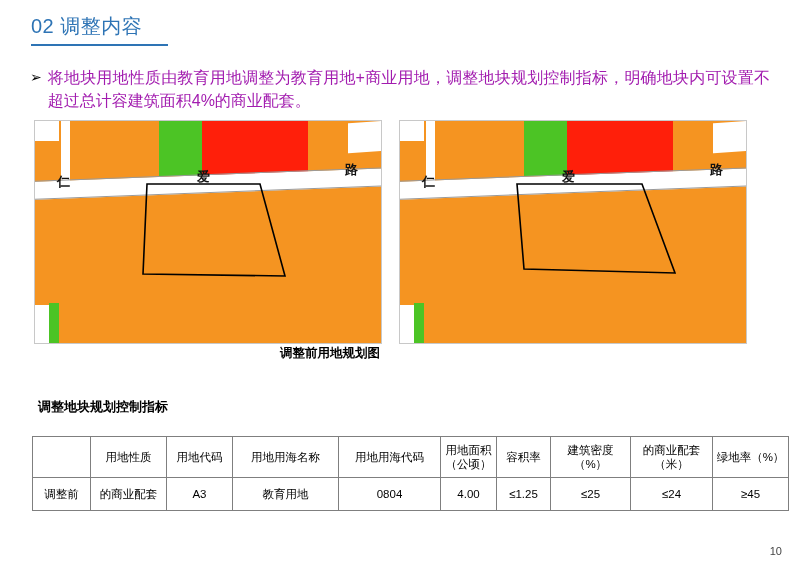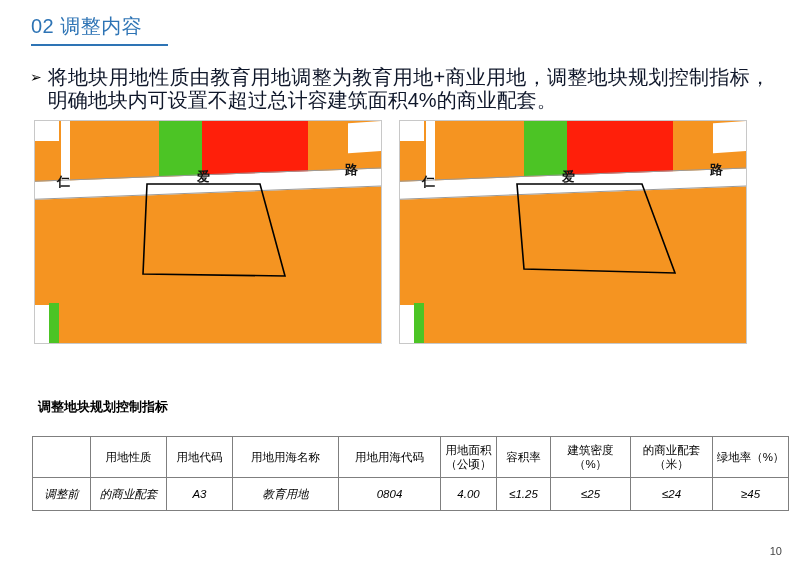--- a/index.html
+++ b/index.html
@@ -56,23 +56,23 @@
   }
   .bullet-mark {
     flex: 0 0 auto;
     font-size: 14px;
     line-height: 22px;
     color: #000;
     margin-right: 6px;
   }
   .bullet-text {
     flex: 1 1 auto;
-    font-size: 20px;
+    font-size: 16px;
     line-height: 23px;
-    color: #0f172a;
+    color: #a21caf;
     text-align: justify;
   }
 
   
   .figures {
     position: absolute;
     left: 34px;
     top: 120px;
     width: 745px;
     height: 245px;
@@ -216,21 +216,20 @@
     padding: 0 2px;
     font-weight: normal;
   }
   table.indicators thead th {
     height: 40px;
     font-size: 11.5px;
     line-height: 14px;
   }
   table.indicators tbody td {
     height: 32px;
-    font-style: italic;
   }
   .col-0 { width: 58px; }
   .col-1 { width: 76px; }
   .col-2 { width: 66px; }
   .col-3 { width: 106px; }
   .col-4 { width: 102px; }
   .col-5 { width: 56px; }
   .col-6 { width: 54px; }
   .col-7 { width: 80px; }
   .col-8 { width: 82px; }
@@ -309,20 +308,21 @@
         <span class="road-label" style="left:22px;top:52px;">仁</span>
         <span class="road-label" style="left:162px;top:47px;">爱</span>
         <span class="road-label" style="left:310px;top:40px;">路</span>
 
         <svg class="parcel" viewBox="0 0 346 222" preserveAspectRatio="none">
           <polygon points="117,63 242,63 275,152 124,148" fill="none" stroke="#000000" stroke-width="1.6"></polygon>
         </svg>
       </div>
     </div>
 
+    <div class="fig-caption left">调整前用地规划图</div>
   </div>
 
   <div class="table-title">调整地块规划控制指标</div>
 
   <table class="indicators">
     <colgroup>
       <col class="col-0">
         <col class="col-1">
         <col class="col-2">
         <col class="col-3">

